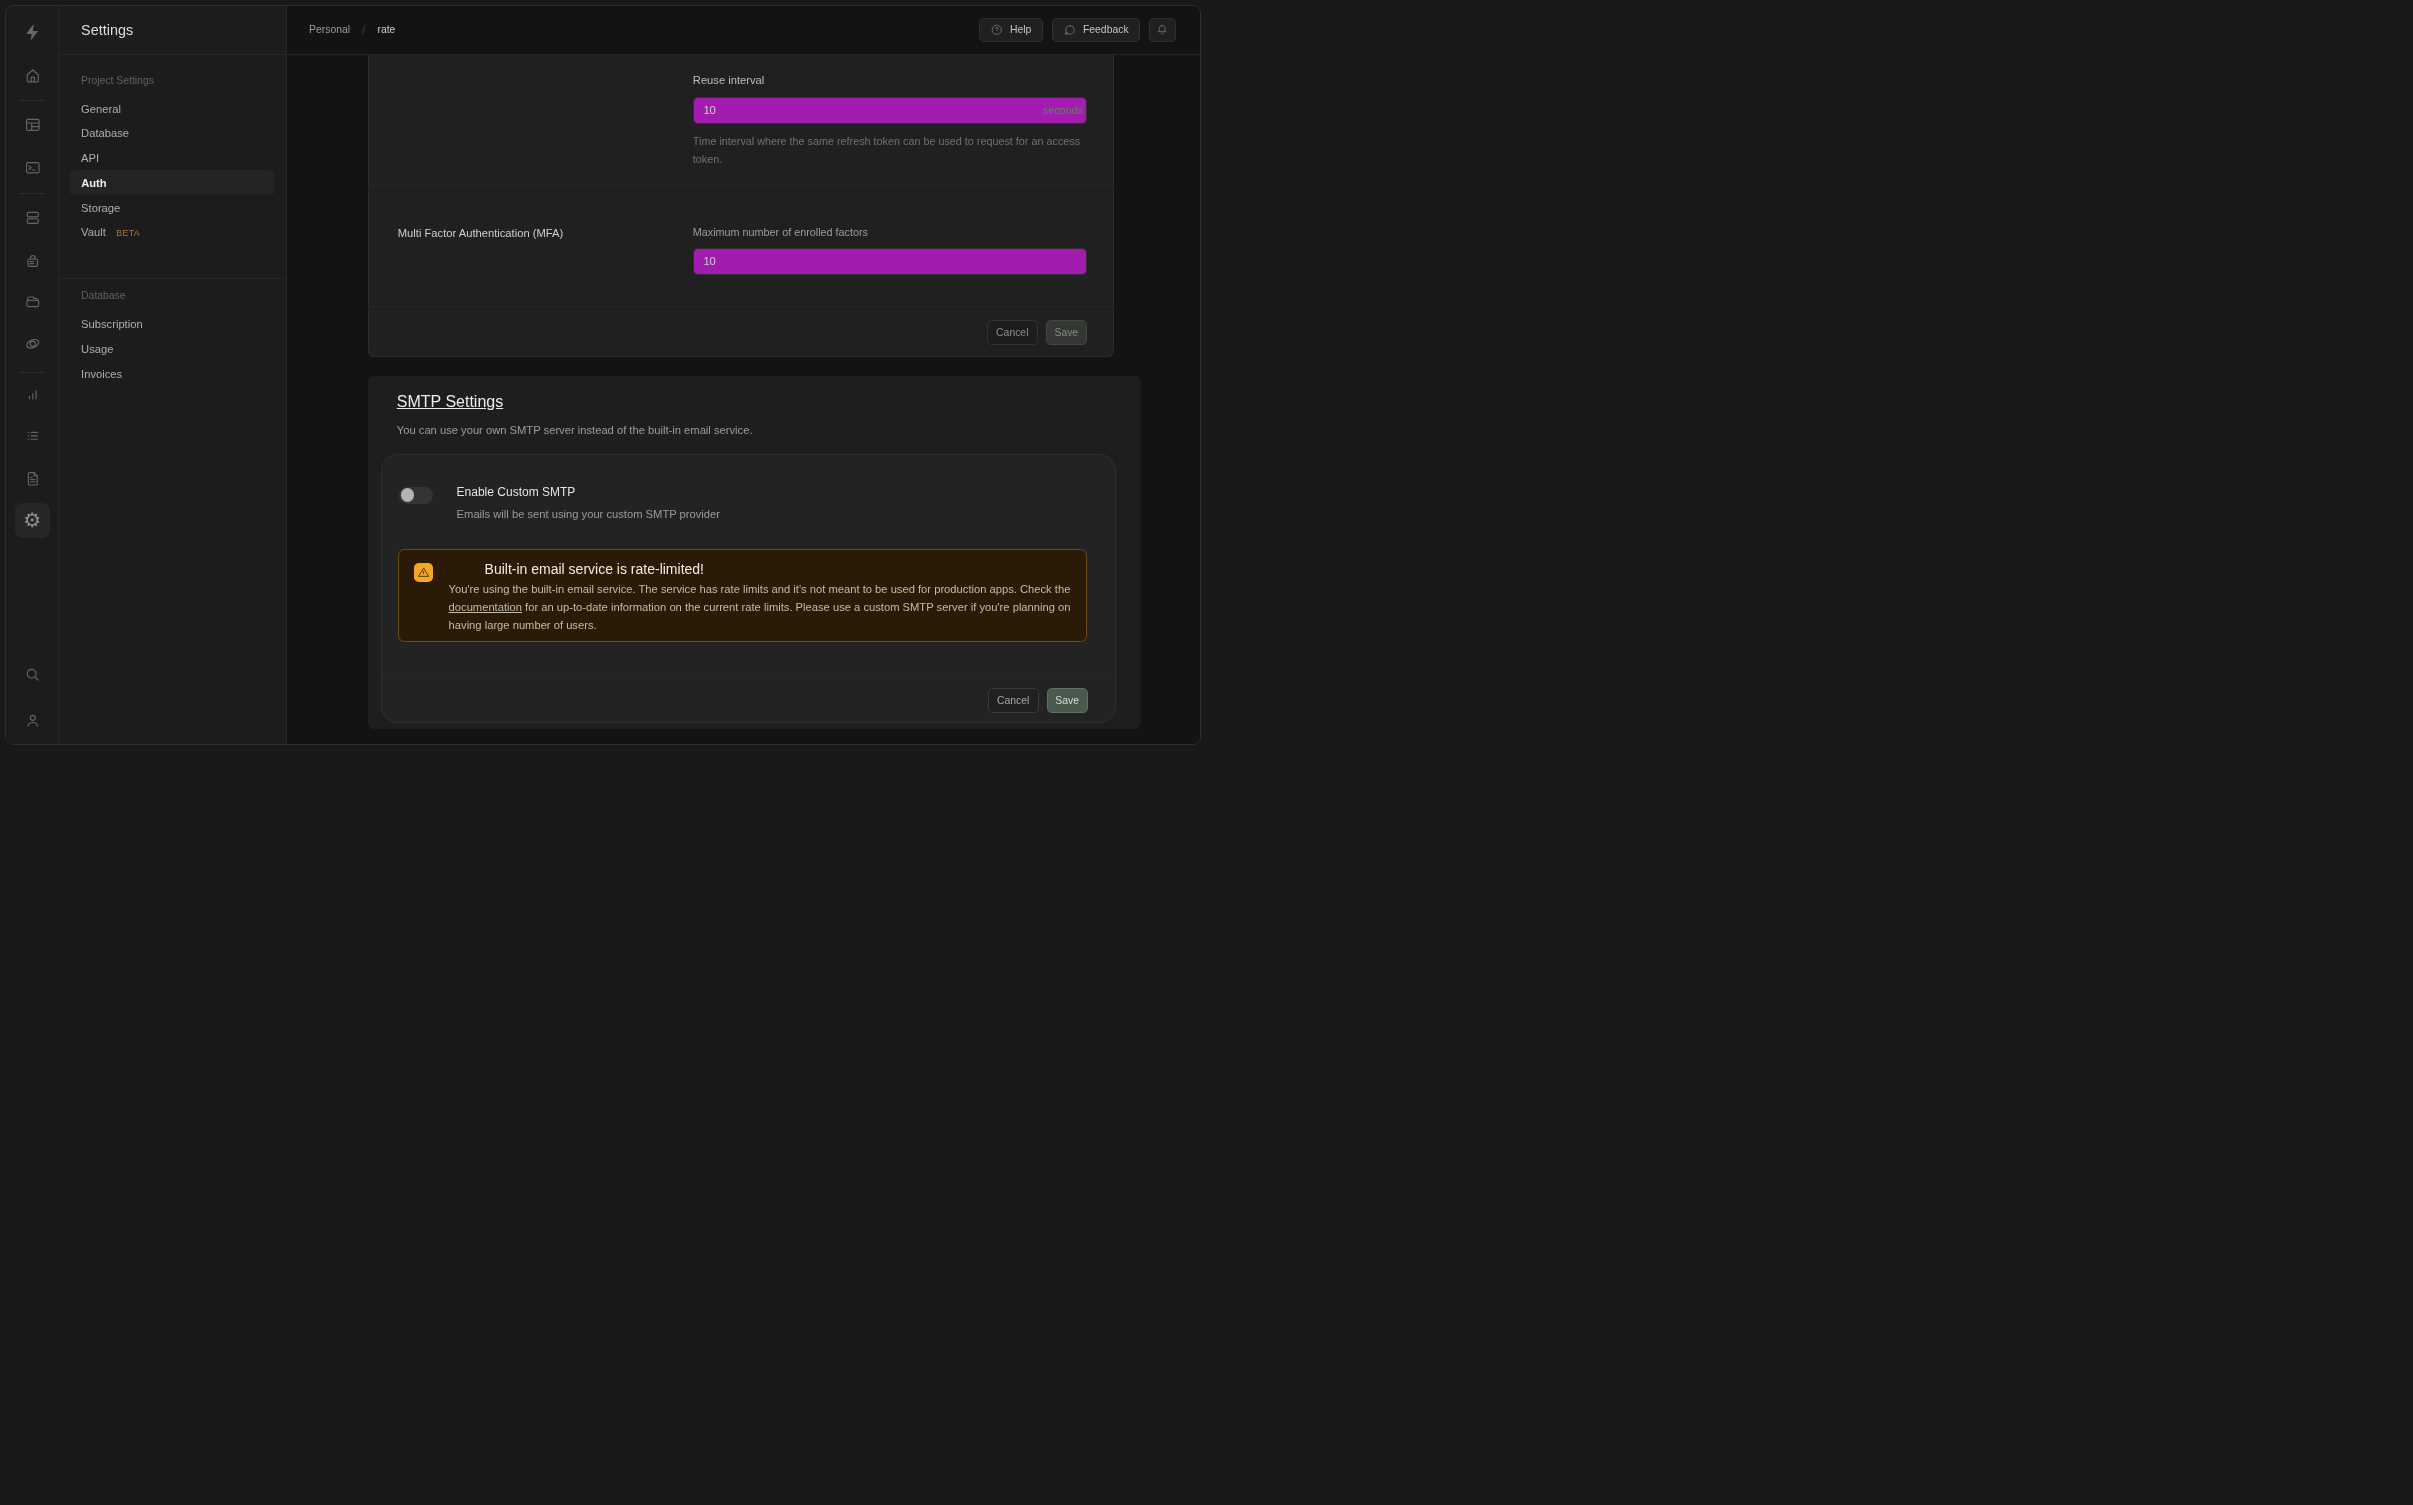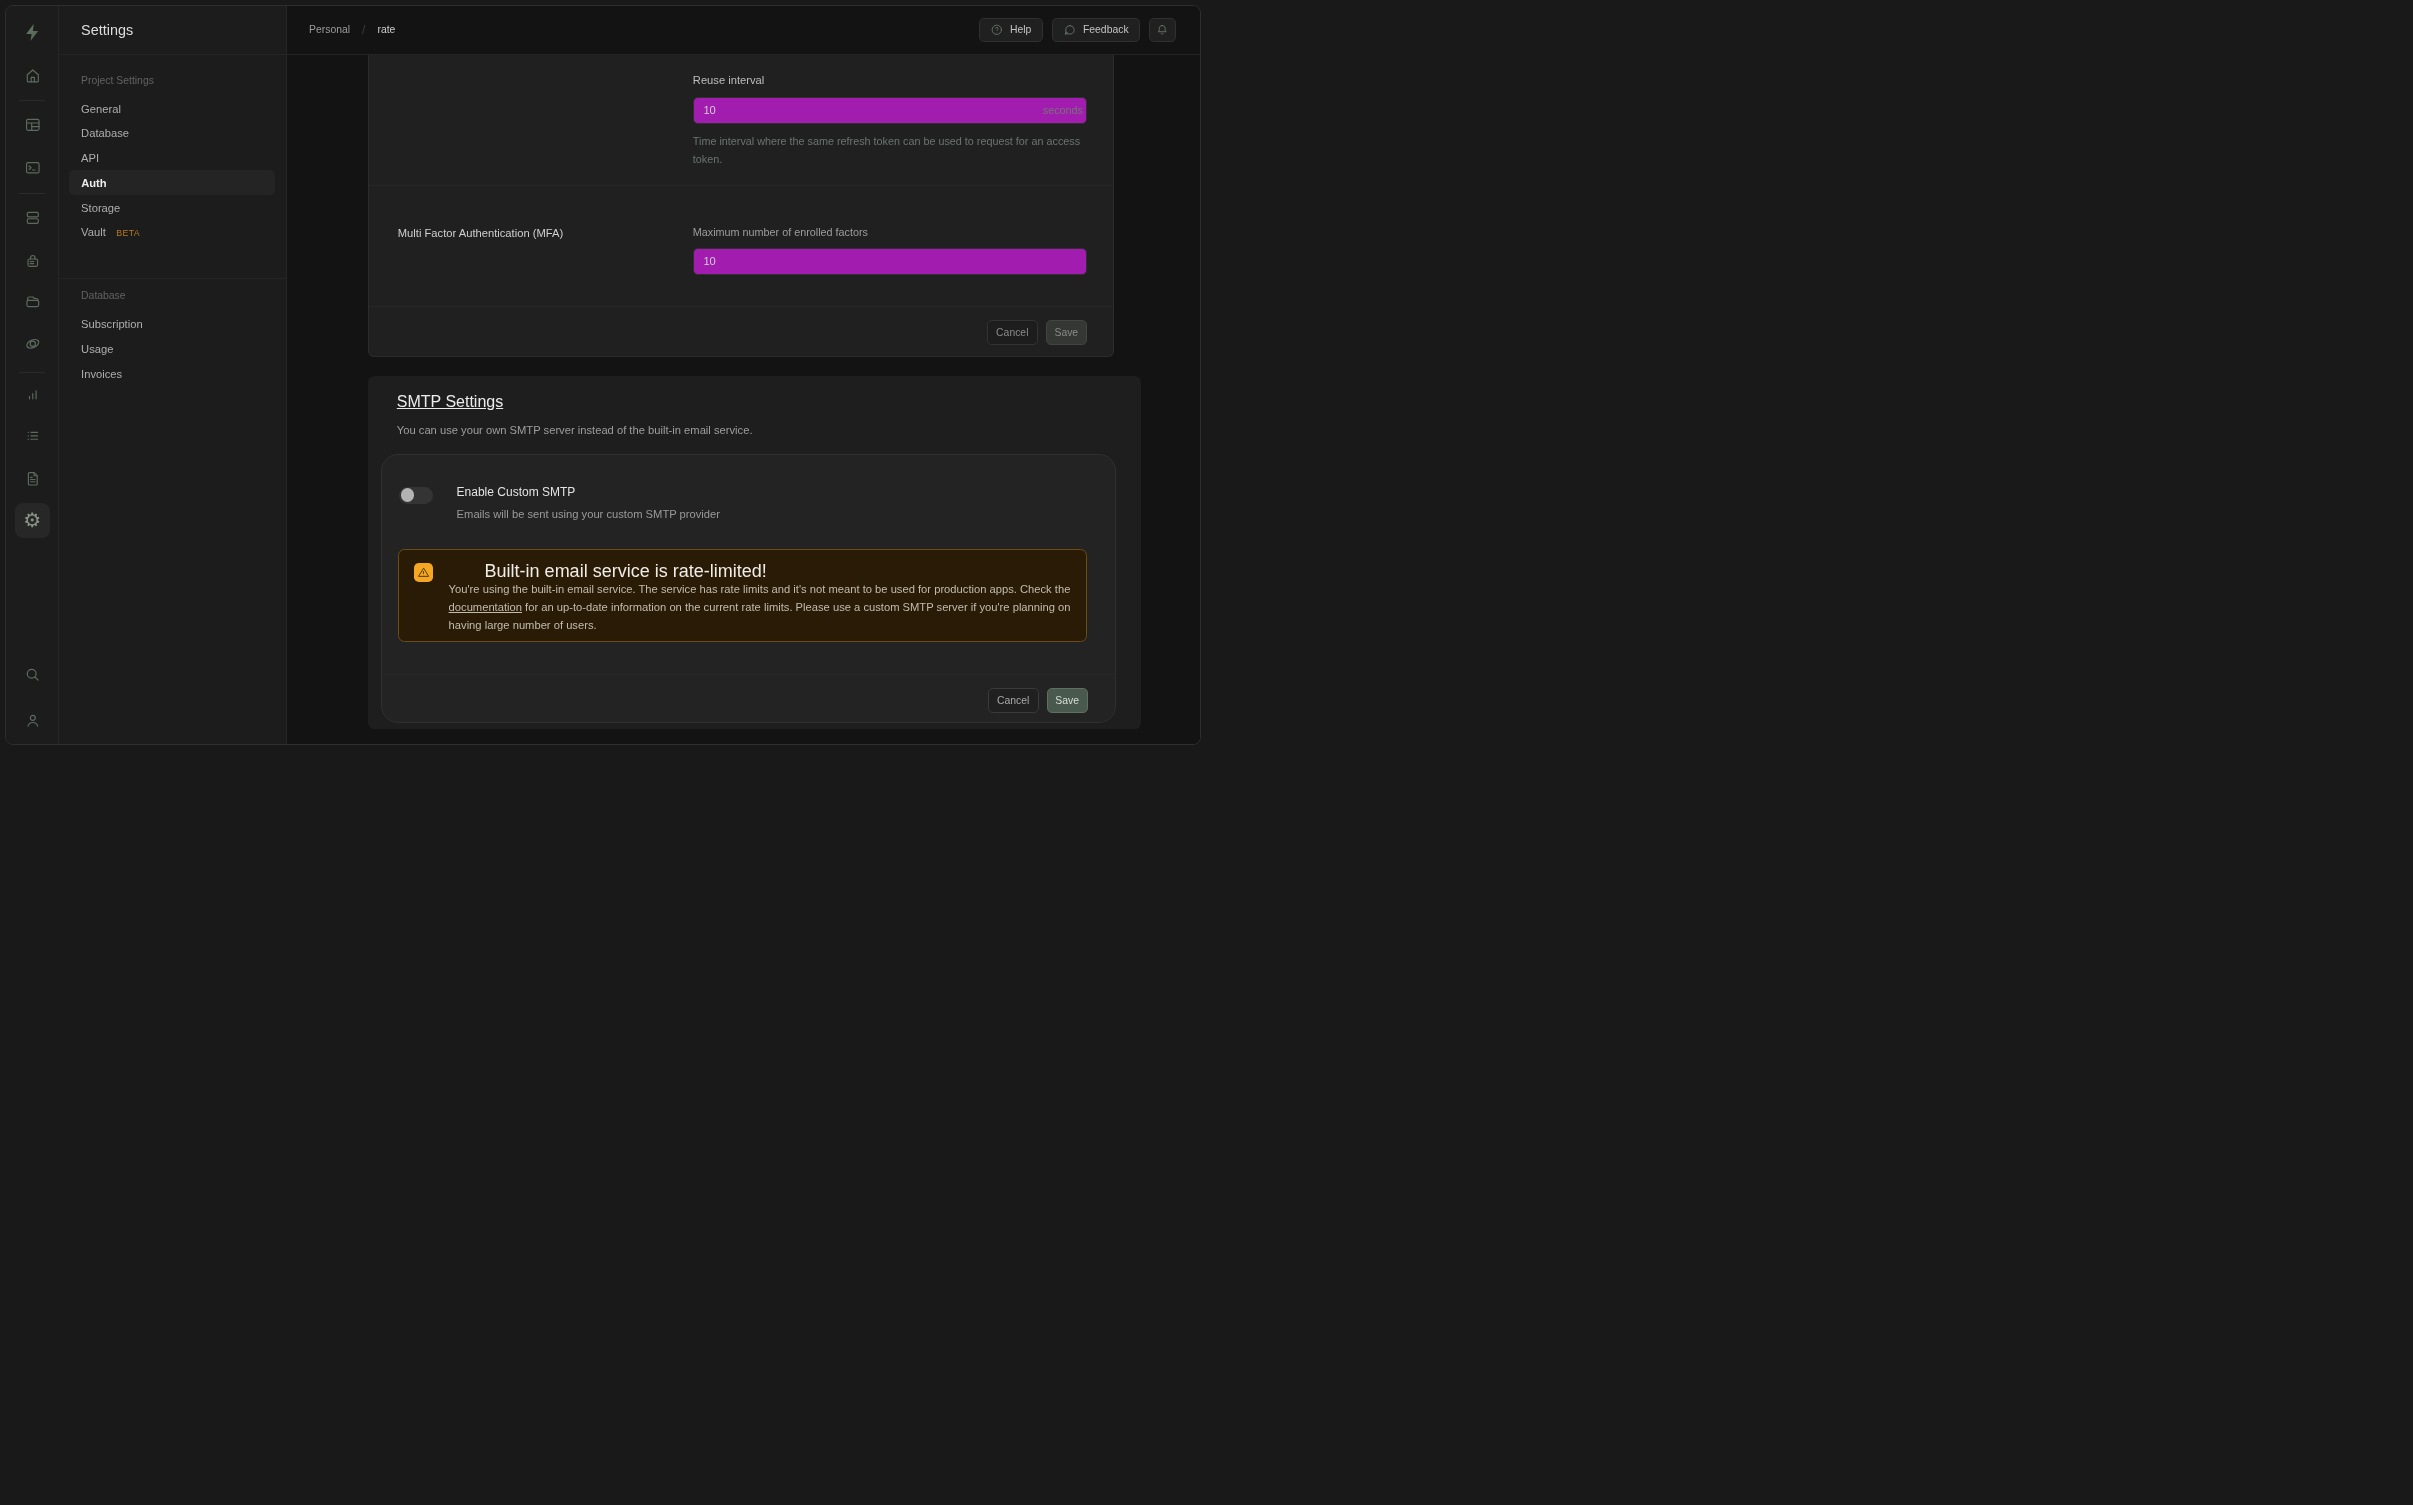--- a/index.html
+++ b/index.html
@@ -80,21 +80,21 @@
             border-radius:8.8px; cursor:pointer; }
   .knob { position:absolute; left:1.6px; top:1.6px; width:13.6px; height:13.6px; background:#b3b3b3;
           border-radius:50%; }
   .tog-label { position:absolute; left:75px; top:30px; font-size:12px; color:#e3e3e3; }
   .tog-sub { position:absolute; left:75px; top:53px; font-size:11.2px; color:#9a9a9a; }
   .alert { position:absolute; left:16px; top:94px; width:689px; height:93px; background:#2a1b07;
            border:0.8px solid #6d4c12; border-radius:6.4px; }
   .alert-icon { position:absolute; left:15px; top:12.8px; width:19px; height:19px; background:#f5a623;
                 border-radius:4.8px; display:flex; align-items:center; justify-content:center; }
   .alert-icon svg { stroke:#3a2a05; fill:none; stroke-width:1.6; stroke-linecap:round; stroke-linejoin:round; }
-  .alert-title { position:absolute; left:50px; top:11.2px; font-size:18px; color:#f0ede6;padding-left:36px; }
+  .alert-title { position:absolute; left:50px; top:11.2px; font-size:14px; color:#f0ede6;padding-left:36px; }
   .alert-body { position:absolute; left:50px; top:30px; width:629px; font-size:11.2px;
                 line-height:18px; color:#c2bcae; }
   .alert-body a { color:#c2bcae; text-decoration:underline; cursor:pointer; }
 </style>
 </head>
 <body>
 
 <div class="window">
 
   <div class="rail">

